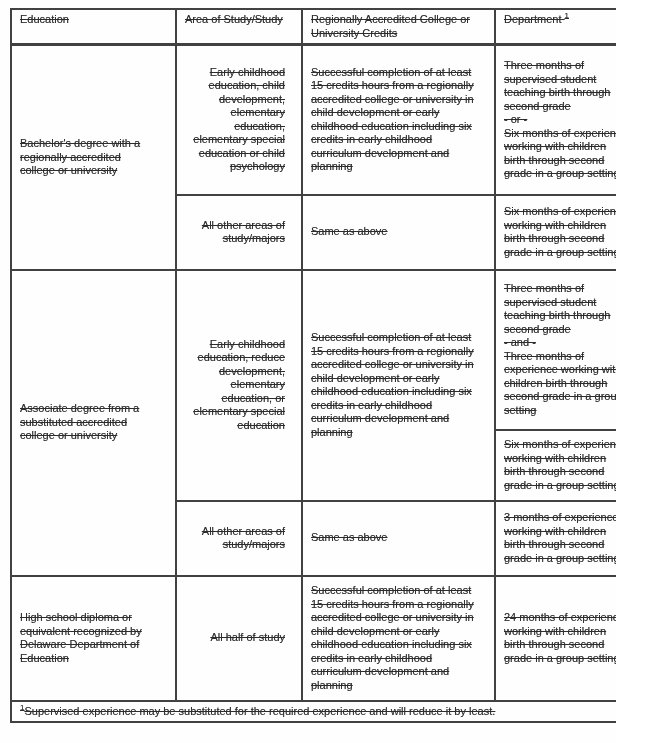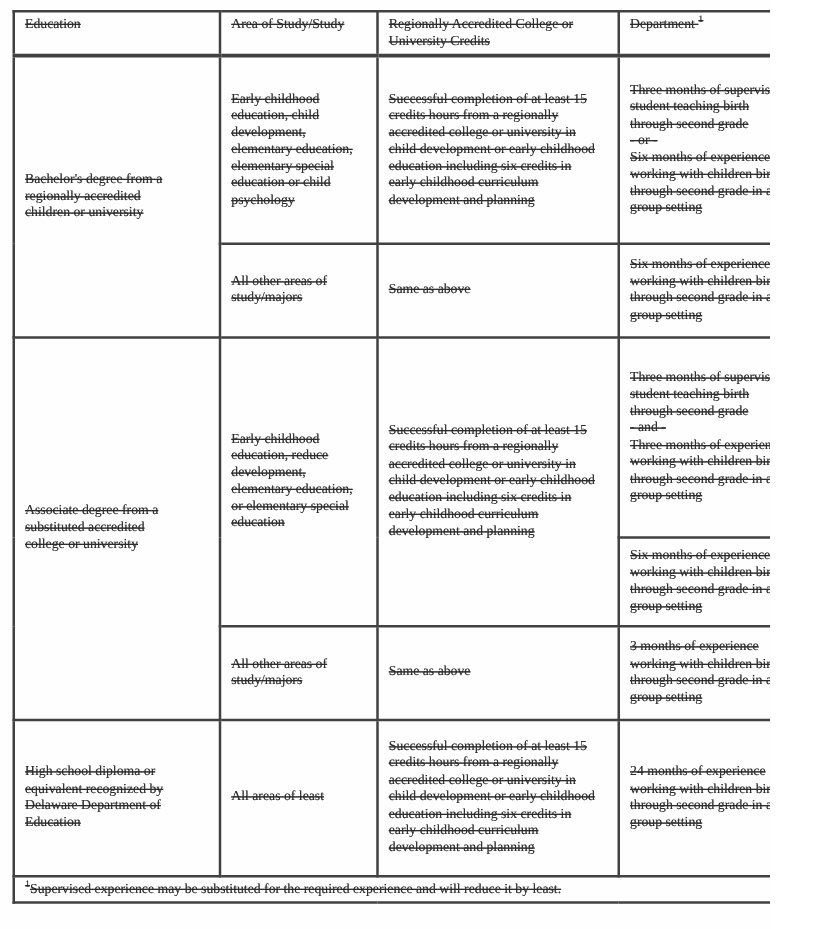--- a/index.html
+++ b/index.html
@@ -5,21 +5,21 @@
   html, body {
     margin: 0;
     padding: 0;
     background: #ffffff;
   }
   .page {
     position: relative;
     width: 616px;
     height: 743px;
     background: #fefefe;
-    font-family: Liberation Serif, serif;
+    font-family: Liberation Sans, sans-serif;
     color: #2d2d2d;
     overflow: hidden;
   }
   table.req {
     position: absolute;
     left: 10px;
     top: 8px;
     width: 636px;
     border-collapse: collapse;
     table-layout: fixed;
@@ -32,21 +32,21 @@
     line-height: 13.5px;
     color: #2d2d2d;
     text-decoration: line-through;
     text-decoration-thickness: 1px;
     text-shadow: 0 0 0.5px rgba(70,70,70,0.55);
     overflow: hidden;
   }
   tr.hdr td { border-bottom-width: 3px; }
   .inner { display: block; }
   .w1 { max-width: 128px; }
-  .w2 { max-width: 100px; }
+  .w2 { max-width: 100px; text-align: right; }
   .w3 { max-width: 166px; }
   .w4 { max-width: 126px; }
   sup.fn {
     font-size: 8px;
     vertical-align: super;
     line-height: 0;
   }
   td.footnote-cell {
     vertical-align: middle;
     padding: 2px 6px 2px 6px;
@@ -76,21 +76,21 @@
       <td style="vertical-align:top">
         <span class="inner w3">Regionally Accredited College or University Credits</span>
       </td>
       <td style="vertical-align:top">
         <span class="inner"><span>Department</span>&nbsp;<sup class="fn">1</sup></span>
       </td>
     </tr>
 
     <tr style="height:150px">
       <td rowspan="2">
-        <span class="inner w1">Bachelor's degree from a regionally accredited children or university</span>
+        <span class="inner w1">Bachelor's degree with a regionally accredited college or university</span>
       </td>
       <td>
         <span class="inner w2">Early childhood education, child development, elementary education, elementary special education or child psychology</span>
       </td>
       <td>
         <span class="inner w3">Successful completion of at least 15 credits hours from a regionally accredited college or university in child development or early childhood education including six credits in early childhood curriculum development and planning</span>
       </td>
       <td>
         <span class="inner w4">
           <span class="exp-part">Three months of supervised student teaching birth through second grade</span>
@@ -147,21 +147,21 @@
       <td>
         <span class="inner w4">3 months of experience working with children birth through second grade in a group setting</span>
       </td>
     </tr>
 
     <tr style="height:125px">
       <td>
         <span class="inner w1">High school diploma or equivalent recognized by Delaware Department of Education</span>
       </td>
       <td>
-        <span class="inner w2">All areas of least</span>
+        <span class="inner w2">All half of study</span>
       </td>
       <td>
         <span class="inner w3">Successful completion of at least 15 credits hours from a regionally accredited college or university in child development or early childhood education including six credits in early childhood curriculum development and planning</span>
       </td>
       <td>
         <span class="inner w4">24 months of experience working with children birth through second grade in a group setting</span>
       </td>
     </tr>
 
     <tr style="height:20px">

